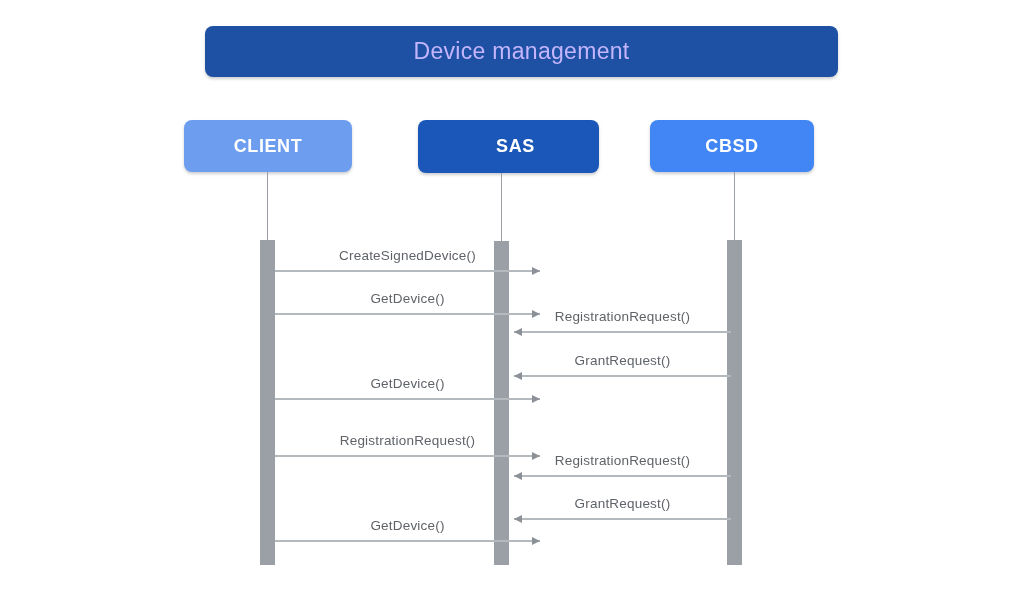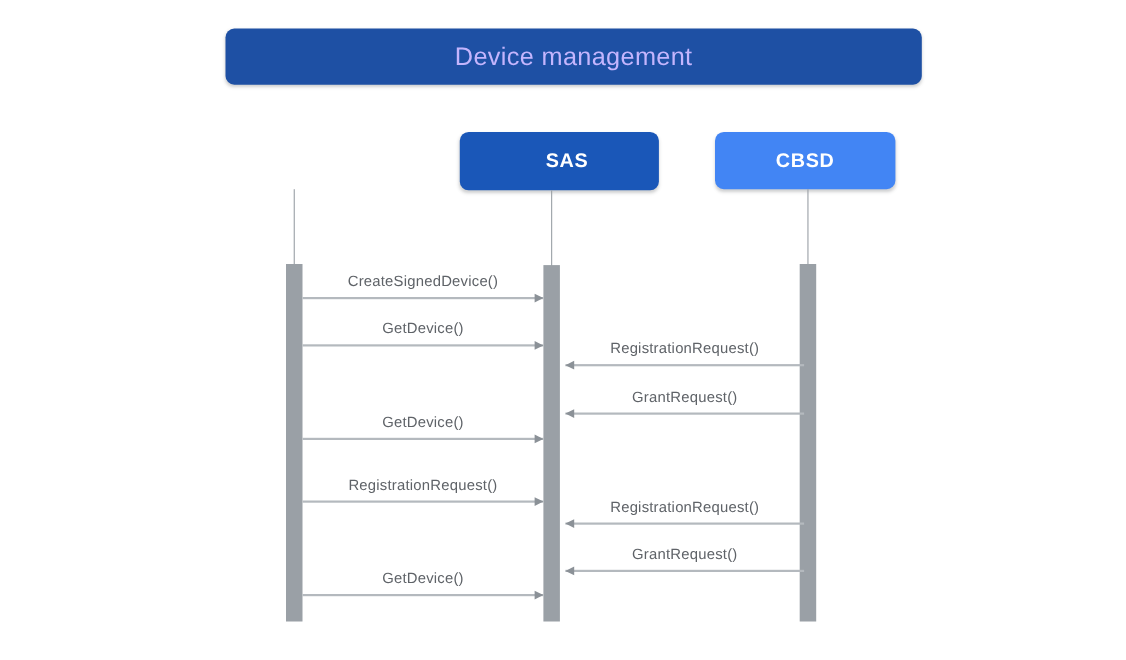--- a/index.html
+++ b/index.html
@@ -67,21 +67,21 @@
   }
   .bar.client { left: 260px; }
   .bar.sas    { left: 494px; top: 241px; height: 324px; }
   .bar.cbsd   { left: 727px; }
 
   
   .msg {
     position: absolute;
     height: 24px;
   }
-  .msg.right { left: 275px; width: 219px; }
+  .msg.right { left: 275px; width: 219px; padding-left: 46px; }
   .msg.left  { left: 514px; width: 217px; }
   .msg-label {
     position: absolute;
     left: 0; right: 0; top: 0;
     text-align: center;
     font-size: 13.5px;
     letter-spacing: 0.2px;
     color: #5F6368;
     white-space: nowrap;
   }
@@ -112,20 +112,21 @@
   .m7 { top: 496px; }
   .m8 { top: 518px; }
 </style>
 </head>
 <body>
 
 <div class="canvas">
 
   <div class="title-bar" style="background: rgb(30, 80, 164);">Device management</div>
 
+  <div class="actor client" style="background: rgb(109, 157, 238);">CLIENT</div>
   <div class="actor sas" style="background: rgb(26, 87, 184); padding-left: 14px;">SAS</div>
   <div class="actor cbsd" style="background: rgb(66, 133, 244);">CBSD</div>
 
   <div class="stem client"></div>
   <div class="stem sas"></div>
   <div class="stem cbsd"></div>
 
   <div class="bar client" style="background: rgb(154, 160, 166);"></div>
   <div class="bar sas" style="background: rgb(154, 160, 166);"></div>
   <div class="bar cbsd" style="background: rgb(154, 160, 166);"></div>

